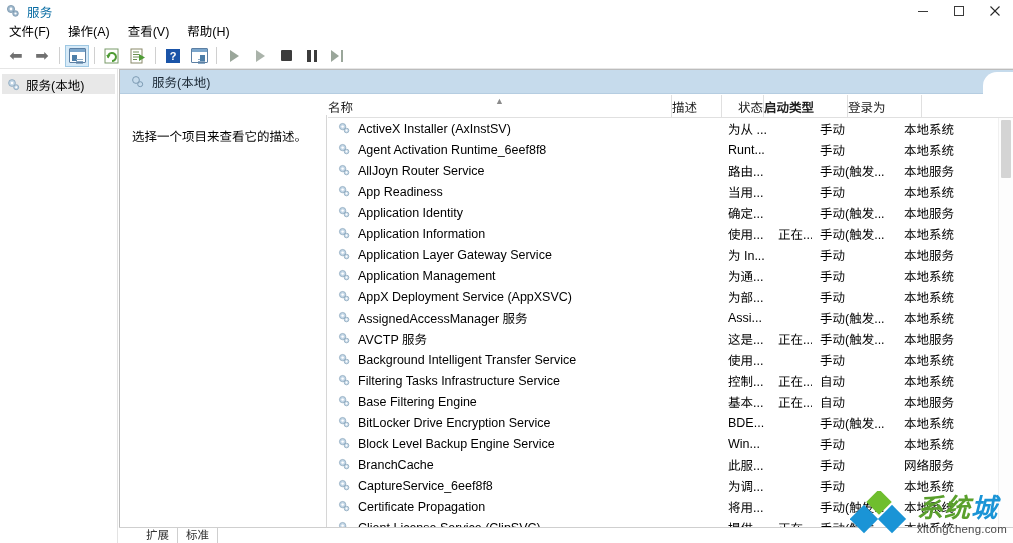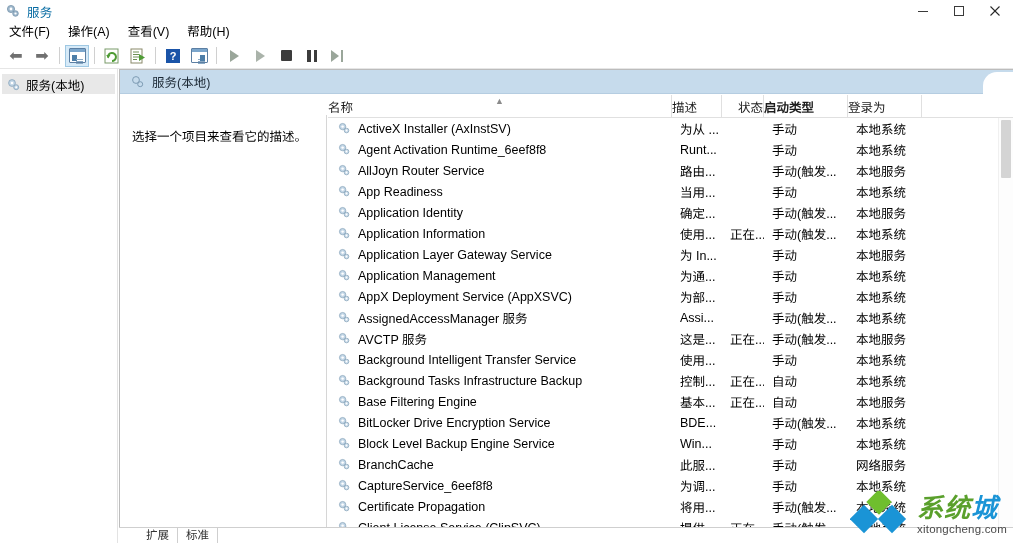--- a/index.html
+++ b/index.html
@@ -175,21 +175,21 @@
   .c-start { width: 84px; font-weight: bold;  }
   .c-logon { width: 74px;  }
 
   #rows { position: absolute; left: 0; top: 23px; right: 0; bottom: 0; }
   .row {
     height: 21px; display: flex; align-items: center;
     font-size: 12.5px; color: #000; white-space: nowrap;
   }
   .cell { overflow: hidden; text-overflow: clip; white-space: nowrap; padding-left: 8px; }
   .cell.name { width: 344px; display: flex; align-items: center; gap: 6px; padding-left: 9px; }
-  .cell.desc { width: 50px; }
+  .cell.desc { width: 50px; margin-left: 48px; }
   .cell.stat { width: 42px; }
   .cell.start{ width: 84px; }
   .cell.logon{ width: 74px; }
 
   
   #vscroll {
     position: absolute; right: 0; top: 23px; bottom: 0; width: 15px;
     background: #fdfdfd; border-left: 1px solid #f0f0f0;
   }
   #vscroll .thumb {
@@ -612,21 +612,21 @@
           <div class="row">
             <span class="cell name">
               <span class="gearico"><svg width="14" height="14" viewBox="0 0 15 15">
                   <g fill="#c3d6e6" stroke="#7e9cb4" stroke-width="0.7">
                     <circle cx="6" cy="6" r="3.4"></circle>
                     <circle cx="10.2" cy="10.2" r="2.5"></circle>
                   </g>
                   <circle cx="6" cy="6" r="1.3" fill="#fff"></circle>
                   <circle cx="10.2" cy="10.2" r="1" fill="#fff"></circle>
                 </svg></span>
-              <span>Background Tasks Infrastructure Backup</span>
+              <span>Filtering Tasks Infrastructure Service</span>
             </span>
             <span class="cell desc">控制...</span>
             <span class="cell stat">正在...</span>
             <span class="cell start">自动</span>
             <span class="cell logon">本地系统</span>
           </div>
           <div class="row">
             <span class="cell name">
               <span class="gearico"><svg width="14" height="14" viewBox="0 0 15 15">
                   <g fill="#c3d6e6" stroke="#7e9cb4" stroke-width="0.7">

